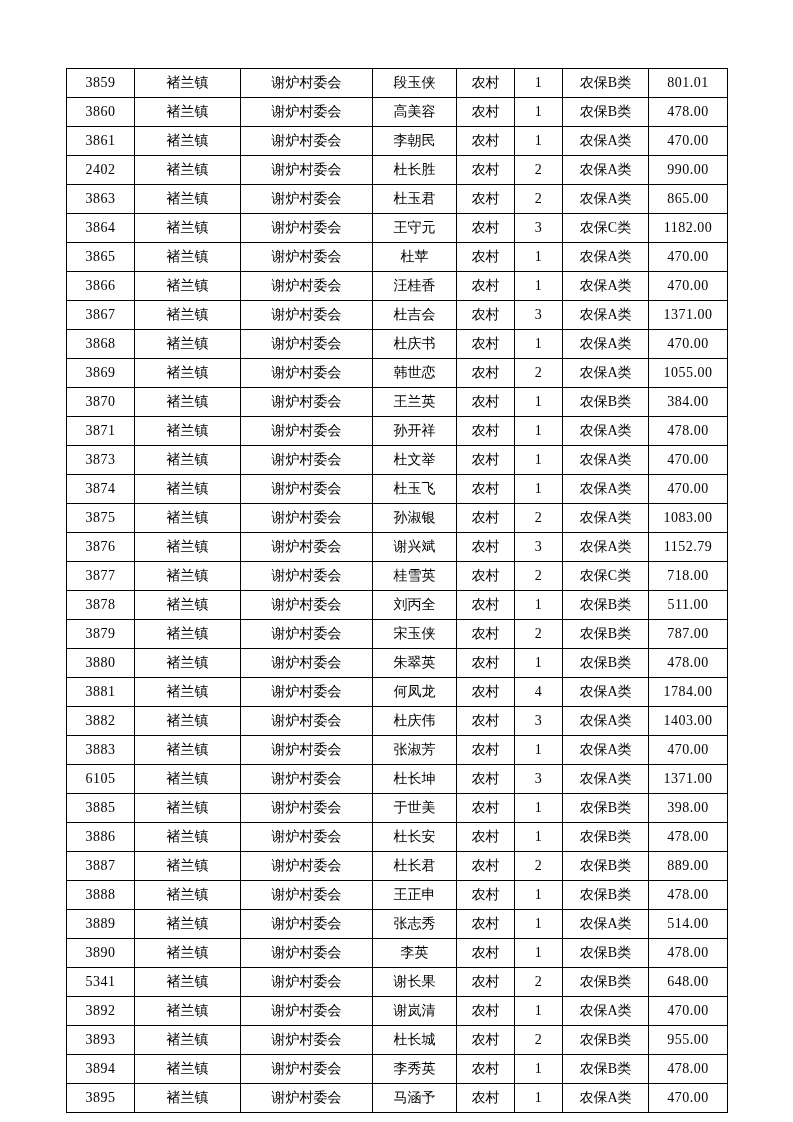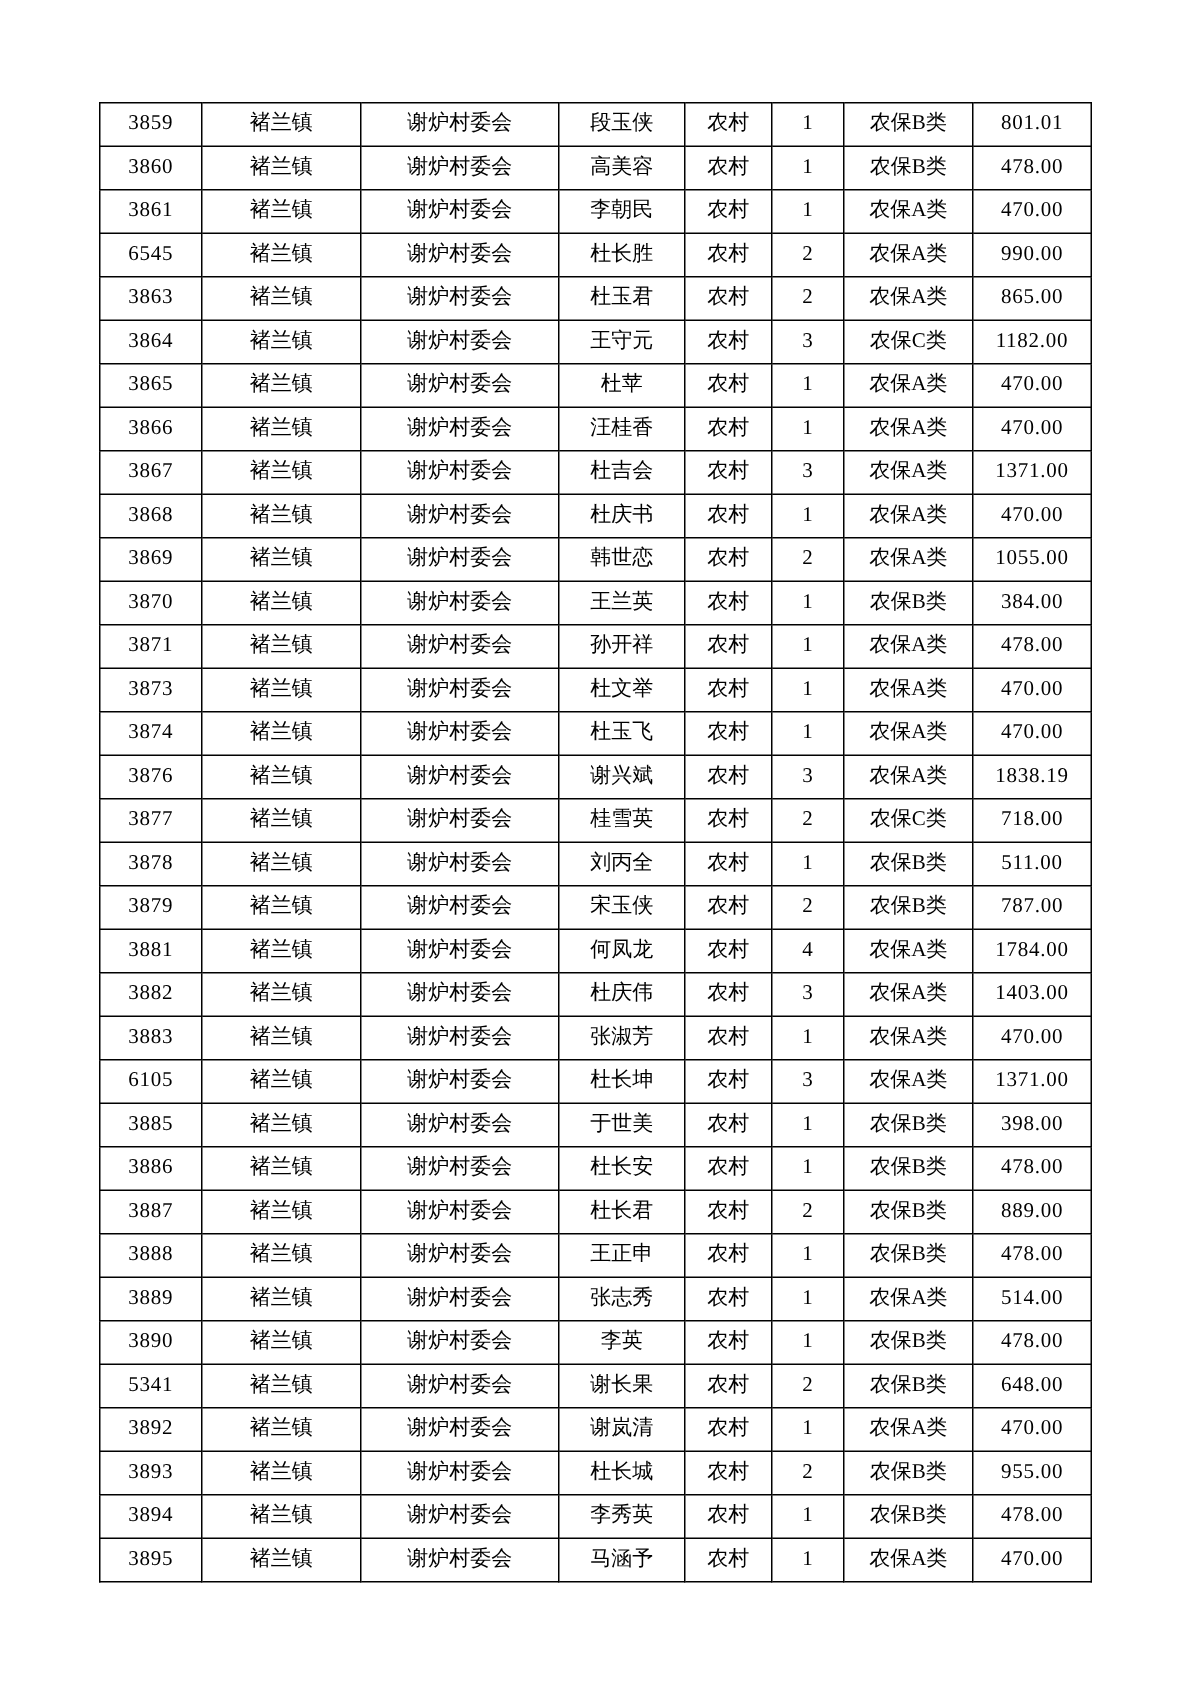--- a/index.html
+++ b/index.html
@@ -93,21 +93,21 @@
           <td class="num-cell">3861</td>
           <td>褚兰镇</td>
           <td>谢炉村委会</td>
           <td>李朝民</td>
           <td>农村</td>
           <td class="num-cell">1</td>
           <td>农保A类</td>
           <td class="amt-cell">470.00</td>
         </tr>
         <tr>
-          <td class="num-cell">6545</td>
+          <td class="num-cell">2402</td>
           <td>褚兰镇</td>
           <td>谢炉村委会</td>
           <td>杜长胜</td>
           <td>农村</td>
           <td class="num-cell">2</td>
           <td>农保A类</td>
           <td class="amt-cell">990.00</td>
         </tr>
         <tr>
           <td class="num-cell">3863</td>
@@ -213,28 +213,38 @@
           <td class="num-cell">3874</td>
           <td>褚兰镇</td>
           <td>谢炉村委会</td>
           <td>杜玉飞</td>
           <td>农村</td>
           <td class="num-cell">1</td>
           <td>农保A类</td>
           <td class="amt-cell">470.00</td>
         </tr>
         <tr>
+          <td class="num-cell">3875</td>
+          <td>褚兰镇</td>
+          <td>谢炉村委会</td>
+          <td>孙淑银</td>
+          <td>农村</td>
+          <td class="num-cell">2</td>
+          <td>农保A类</td>
+          <td class="amt-cell">1083.00</td>
+        </tr>
+        <tr>
           <td class="num-cell">3876</td>
           <td>褚兰镇</td>
           <td>谢炉村委会</td>
           <td>谢兴斌</td>
           <td>农村</td>
           <td class="num-cell">3</td>
           <td>农保A类</td>
-          <td class="amt-cell">1838.19</td>
+          <td class="amt-cell">1152.79</td>
         </tr>
         <tr>
           <td class="num-cell">3877</td>
           <td>褚兰镇</td>
           <td>谢炉村委会</td>
           <td>桂雪英</td>
           <td>农村</td>
           <td class="num-cell">2</td>
           <td>农保C类</td>
           <td class="amt-cell">718.00</td>
@@ -251,20 +261,30 @@
         </tr>
         <tr>
           <td class="num-cell">3879</td>
           <td>褚兰镇</td>
           <td>谢炉村委会</td>
           <td>宋玉侠</td>
           <td>农村</td>
           <td class="num-cell">2</td>
           <td>农保B类</td>
           <td class="amt-cell">787.00</td>
+        </tr>
+        <tr>
+          <td class="num-cell">3880</td>
+          <td>褚兰镇</td>
+          <td>谢炉村委会</td>
+          <td>朱翠英</td>
+          <td>农村</td>
+          <td class="num-cell">1</td>
+          <td>农保B类</td>
+          <td class="amt-cell">478.00</td>
         </tr>
         <tr>
           <td class="num-cell">3881</td>
           <td>褚兰镇</td>
           <td>谢炉村委会</td>
           <td>何凤龙</td>
           <td>农村</td>
           <td class="num-cell">4</td>
           <td>农保A类</td>
           <td class="amt-cell">1784.00</td>

